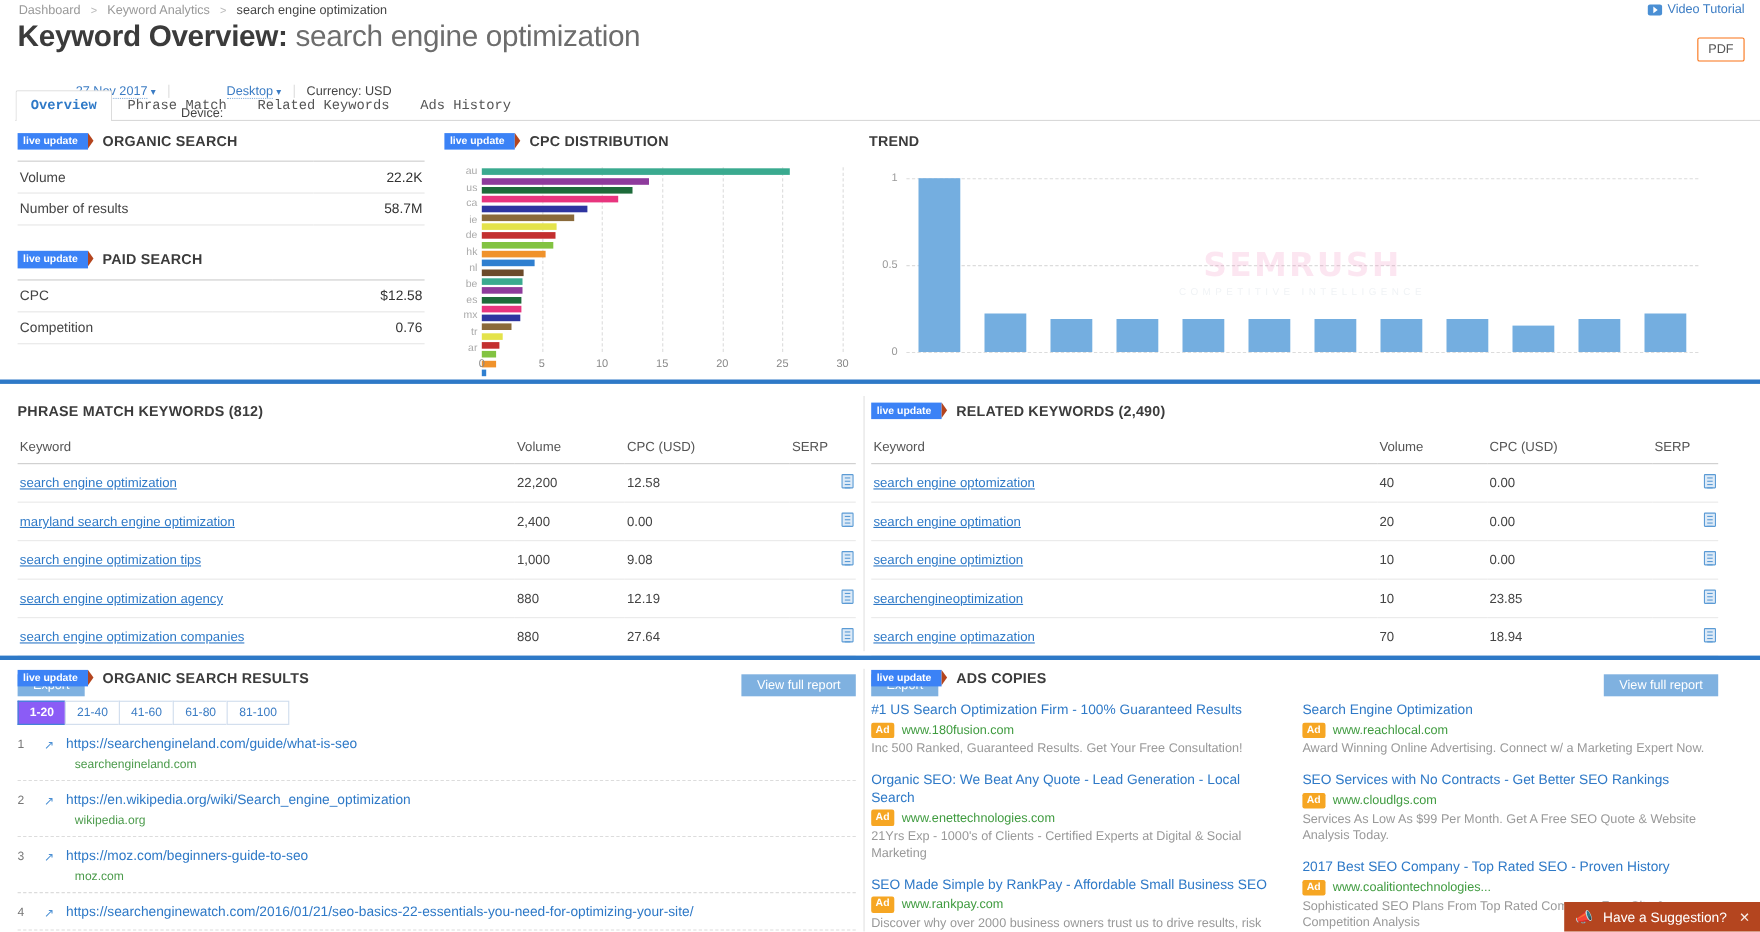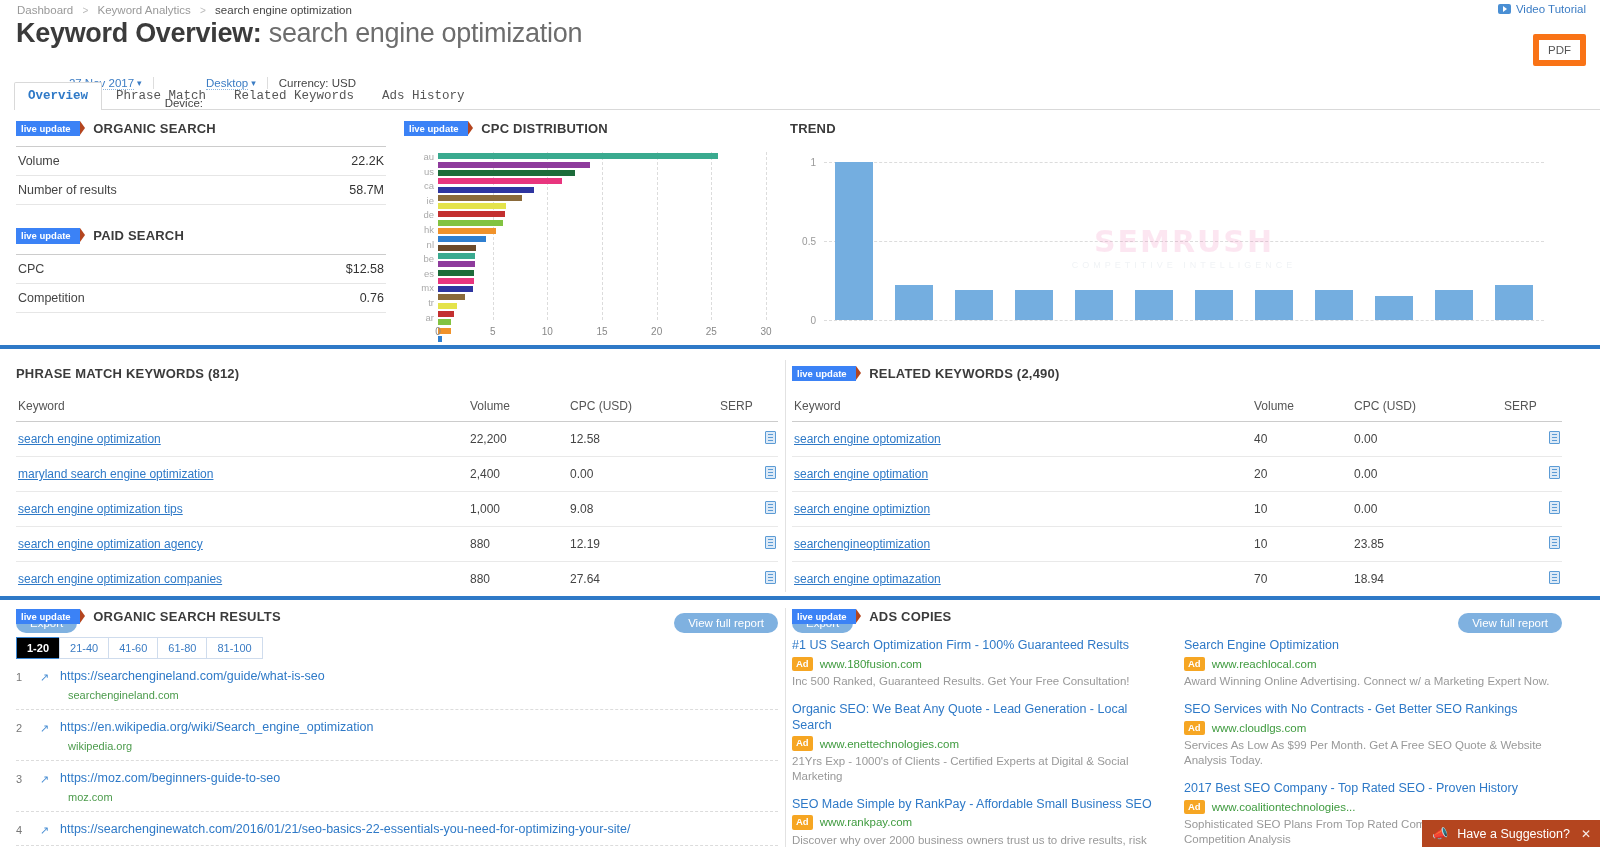--- a/index.html
+++ b/index.html
@@ -41,21 +41,21 @@
 
   h1.page-title {
     position: absolute; left: 16px; top: 18px;
     font-size: 27px; font-weight: 700; color: #3b3b3b;
     letter-spacing: -0.3px; white-space: nowrap;
   }
   h1.page-title .kw { font-weight: 400; color: #6d6d6d; }
 
   .pdf-btn {
     position: absolute; right: 14px; top: 34px;
-    border: 6px solid #f97316; background: #fff;
+    border: 1px solid #f97316; background: #fff;
     font-size: 11.5px; color: #555;
     padding: 4px 9px; border-radius: 2px; cursor: pointer;
   }
 
   .meta-row {
     position: absolute; left: 16px; top: 57px;
     font-size: 11.5px; color: #555;
     display: flex; align-items: center;
   }
   .meta-row .lbl { color: #444; margin-top: 40px; }
@@ -216,36 +216,36 @@
     position: relative; border-radius: 1px; cursor: pointer;
   }
   .serp-icon::before {
     content: ""; position: absolute; left: 2px; right: 2px; top: 2px;
     height: 1px; background: #5b9bd5;
     box-shadow: 0 3px 0 #5b9bd5, 0 6px 0 #5b9bd5, 0 9px 0 #5b9bd5;
   }
   .btn-row { margin-top: 16px; display: flex; justify-content: space-between; }
   .pill {
     background: #7fb1e0; color: #fff; font-size: 11.5px;
-    border: none; border-radius: 10px; padding: 4px 14px; cursor: pointer;
+    border: none; border-radius: 0; padding: 4px 14px; cursor: pointer;
   }
 
   
   .bot-left { position: absolute; left: 16px; top: 608px; width: 762px; }
   .bot-right { position: absolute; left: 792px; top: 608px; width: 770px; }
 
   .pager { display: flex; margin-top: 13px; }
   .pager-btn {
     font-size: 11px; color: #3b7cc4; background: #fff;
     border: 1px solid #cfdced; border-right: none;
     padding: 4px 10px; cursor: pointer;
   }
   .pager-btn:last-child { border-right: 1px solid #cfdced; }
   .pager-btn.active {
-    background: #000000; color: #fff; font-weight: 700;
+    background: #8b5cf6; color: #fff; font-weight: 700;
     border-color: #3b87d4;
   }
 
   .osr-item {
     display: flex; padding: 10px 0 8px;
     border-bottom: 1px dashed #dcdcdc;
   }
   .osr-num { width: 24px; font-size: 11px; color: #777; padding-top: 2px; }
   .osr-ico {
     width: 20px; padding-top: 2px; color: #4a8fd4; font-size: 11px;

